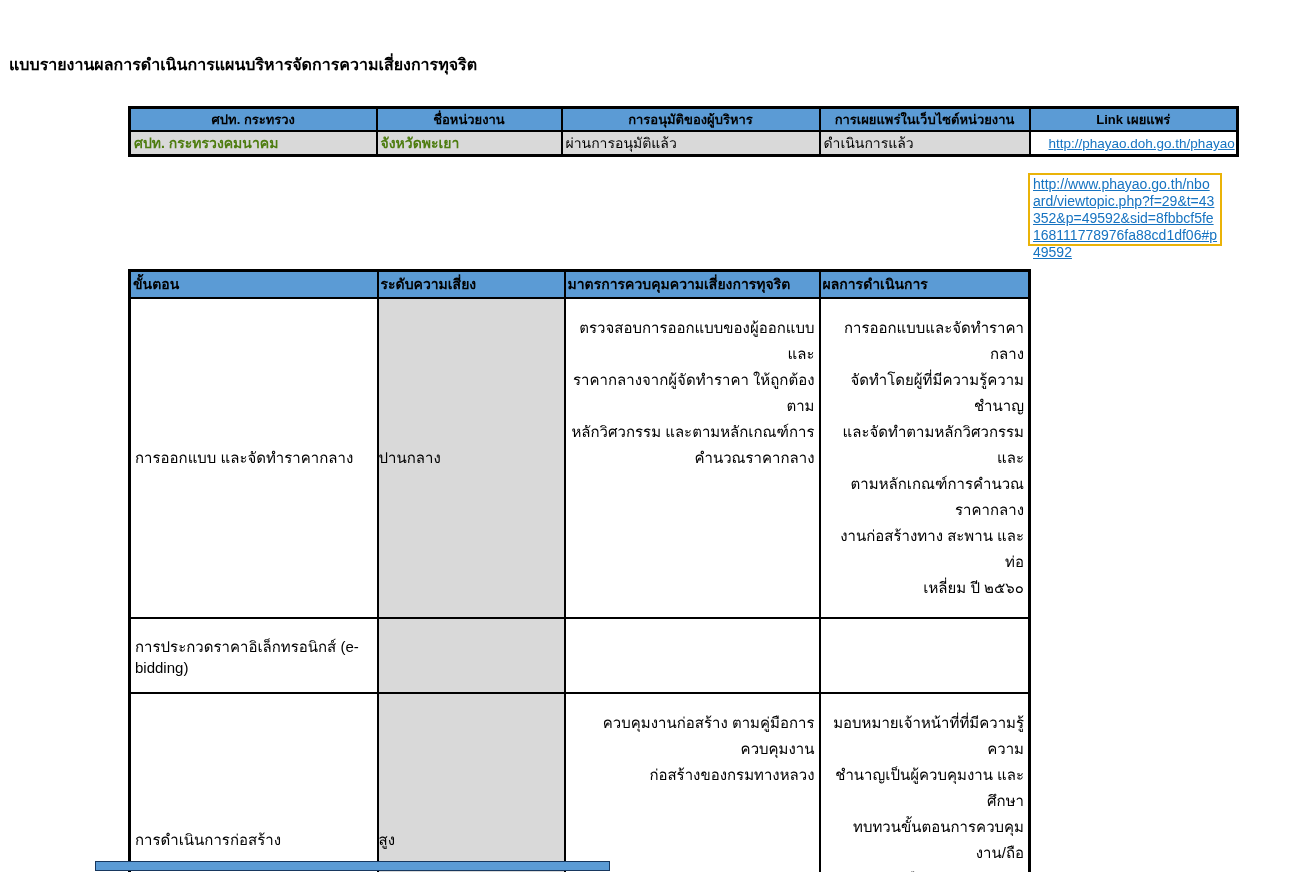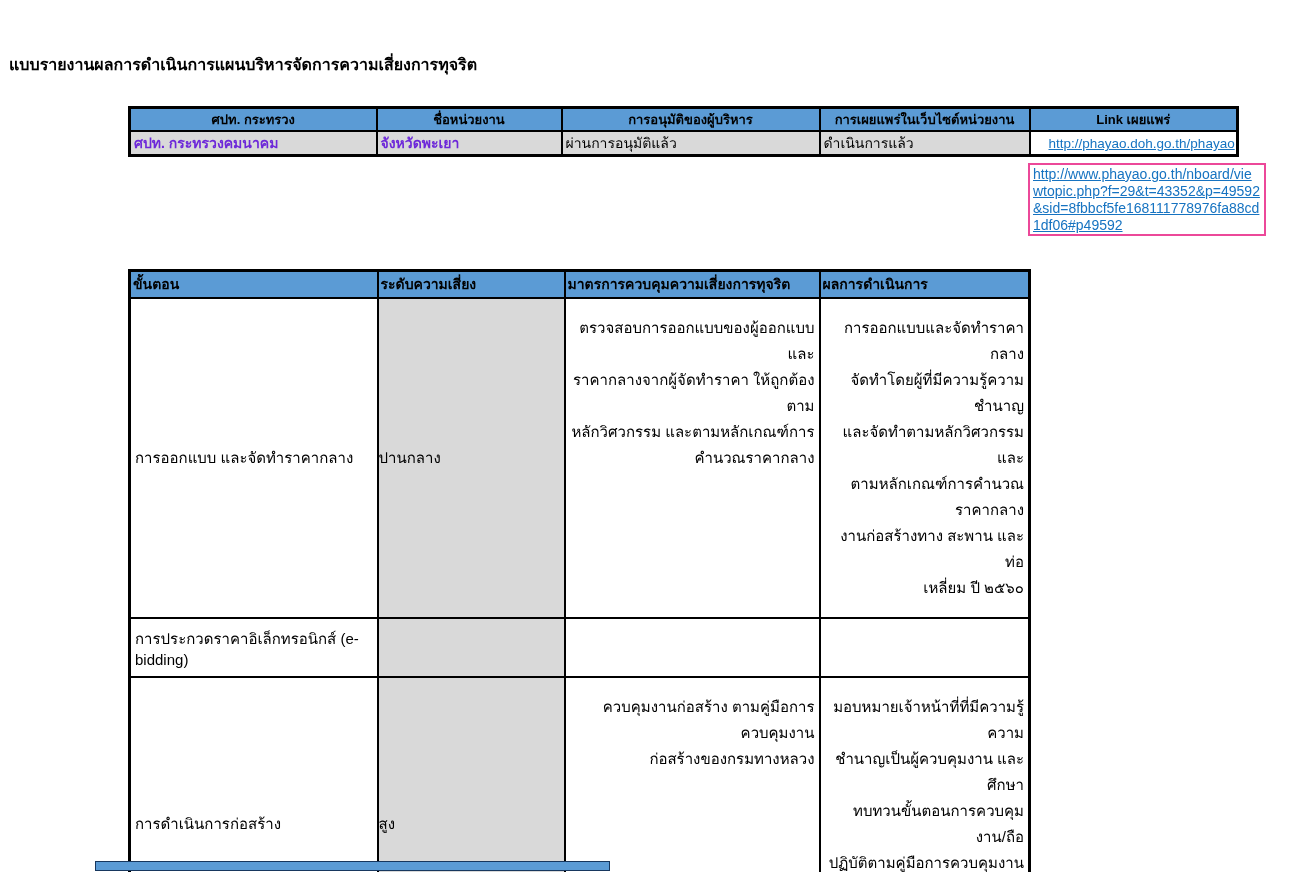--- a/index.html
+++ b/index.html
@@ -25,52 +25,52 @@
   .info-table th {
     background: #5B9BD5;
     font-size: 13px; font-weight: bold;
     height: 23px; text-align: center; vertical-align: middle;
     padding: 0 2px;
   }
   .info-table td {
     height: 24px; font-size: 14px; vertical-align: middle;
     padding: 0 3px; background: #D9D9D9;
   }
-  .info-table td.red-cell { color: #6d28d9; font-weight: bold; }
+  .info-table td.red-cell { color: #4d7c0f; font-weight: bold; }
   .info-table td.link-cell { background: #ffffff; padding: 0 2px; }
   .link {
     color: #1673C1; text-decoration: underline; cursor: pointer;
     font-size: 13.5px;
   }
   .link-cell .link { white-space: nowrap; margin-left: 16px; }
 
   
   .link-box {
     position: absolute;
-    left: 1028px; top: 163px; width: 238px; height: 73px;
-    border: 2px solid #ec4899;
+    left: 1028px; top: 173px; width: 194px; height: 73px;
+    border: 2px solid #eab308;
     padding: 1px 3px;
     background: #fff;
   }
   .link-box .link {
     display: block;
     font-size: 14px; line-height: 17px;
     word-break: break-all;
   }
 
   
   .risk-table { left: 128px; top: 269px; width: 900px; border: 3px solid #000; }
   .risk-table th {
     background: #5B9BD5;
     font-size: 14px; font-weight: bold;
     height: 27px; text-align: left; vertical-align: middle;
     padding: 0 2px;
   }
   .risk-table td { font-size: 15px; background: #ffffff; }
-  .risk-table td.step-cell { vertical-align: middle; padding: 8px 4px; }
+  .risk-table td.step-cell { vertical-align: middle; padding: 16px 4px; }
   .risk-table td.level-cell {
     background: #D9D9D9; vertical-align: middle;
   }
   .risk-table td.text-cell {
     vertical-align: top; padding: 16px 4px;
     line-height: 26px; white-space: pre-line; text-align: right;
   }
   .row-1 td { height: 156px; }
   .row-2 td { height: 34px; }
   .row-3 td { height: 182px; }

